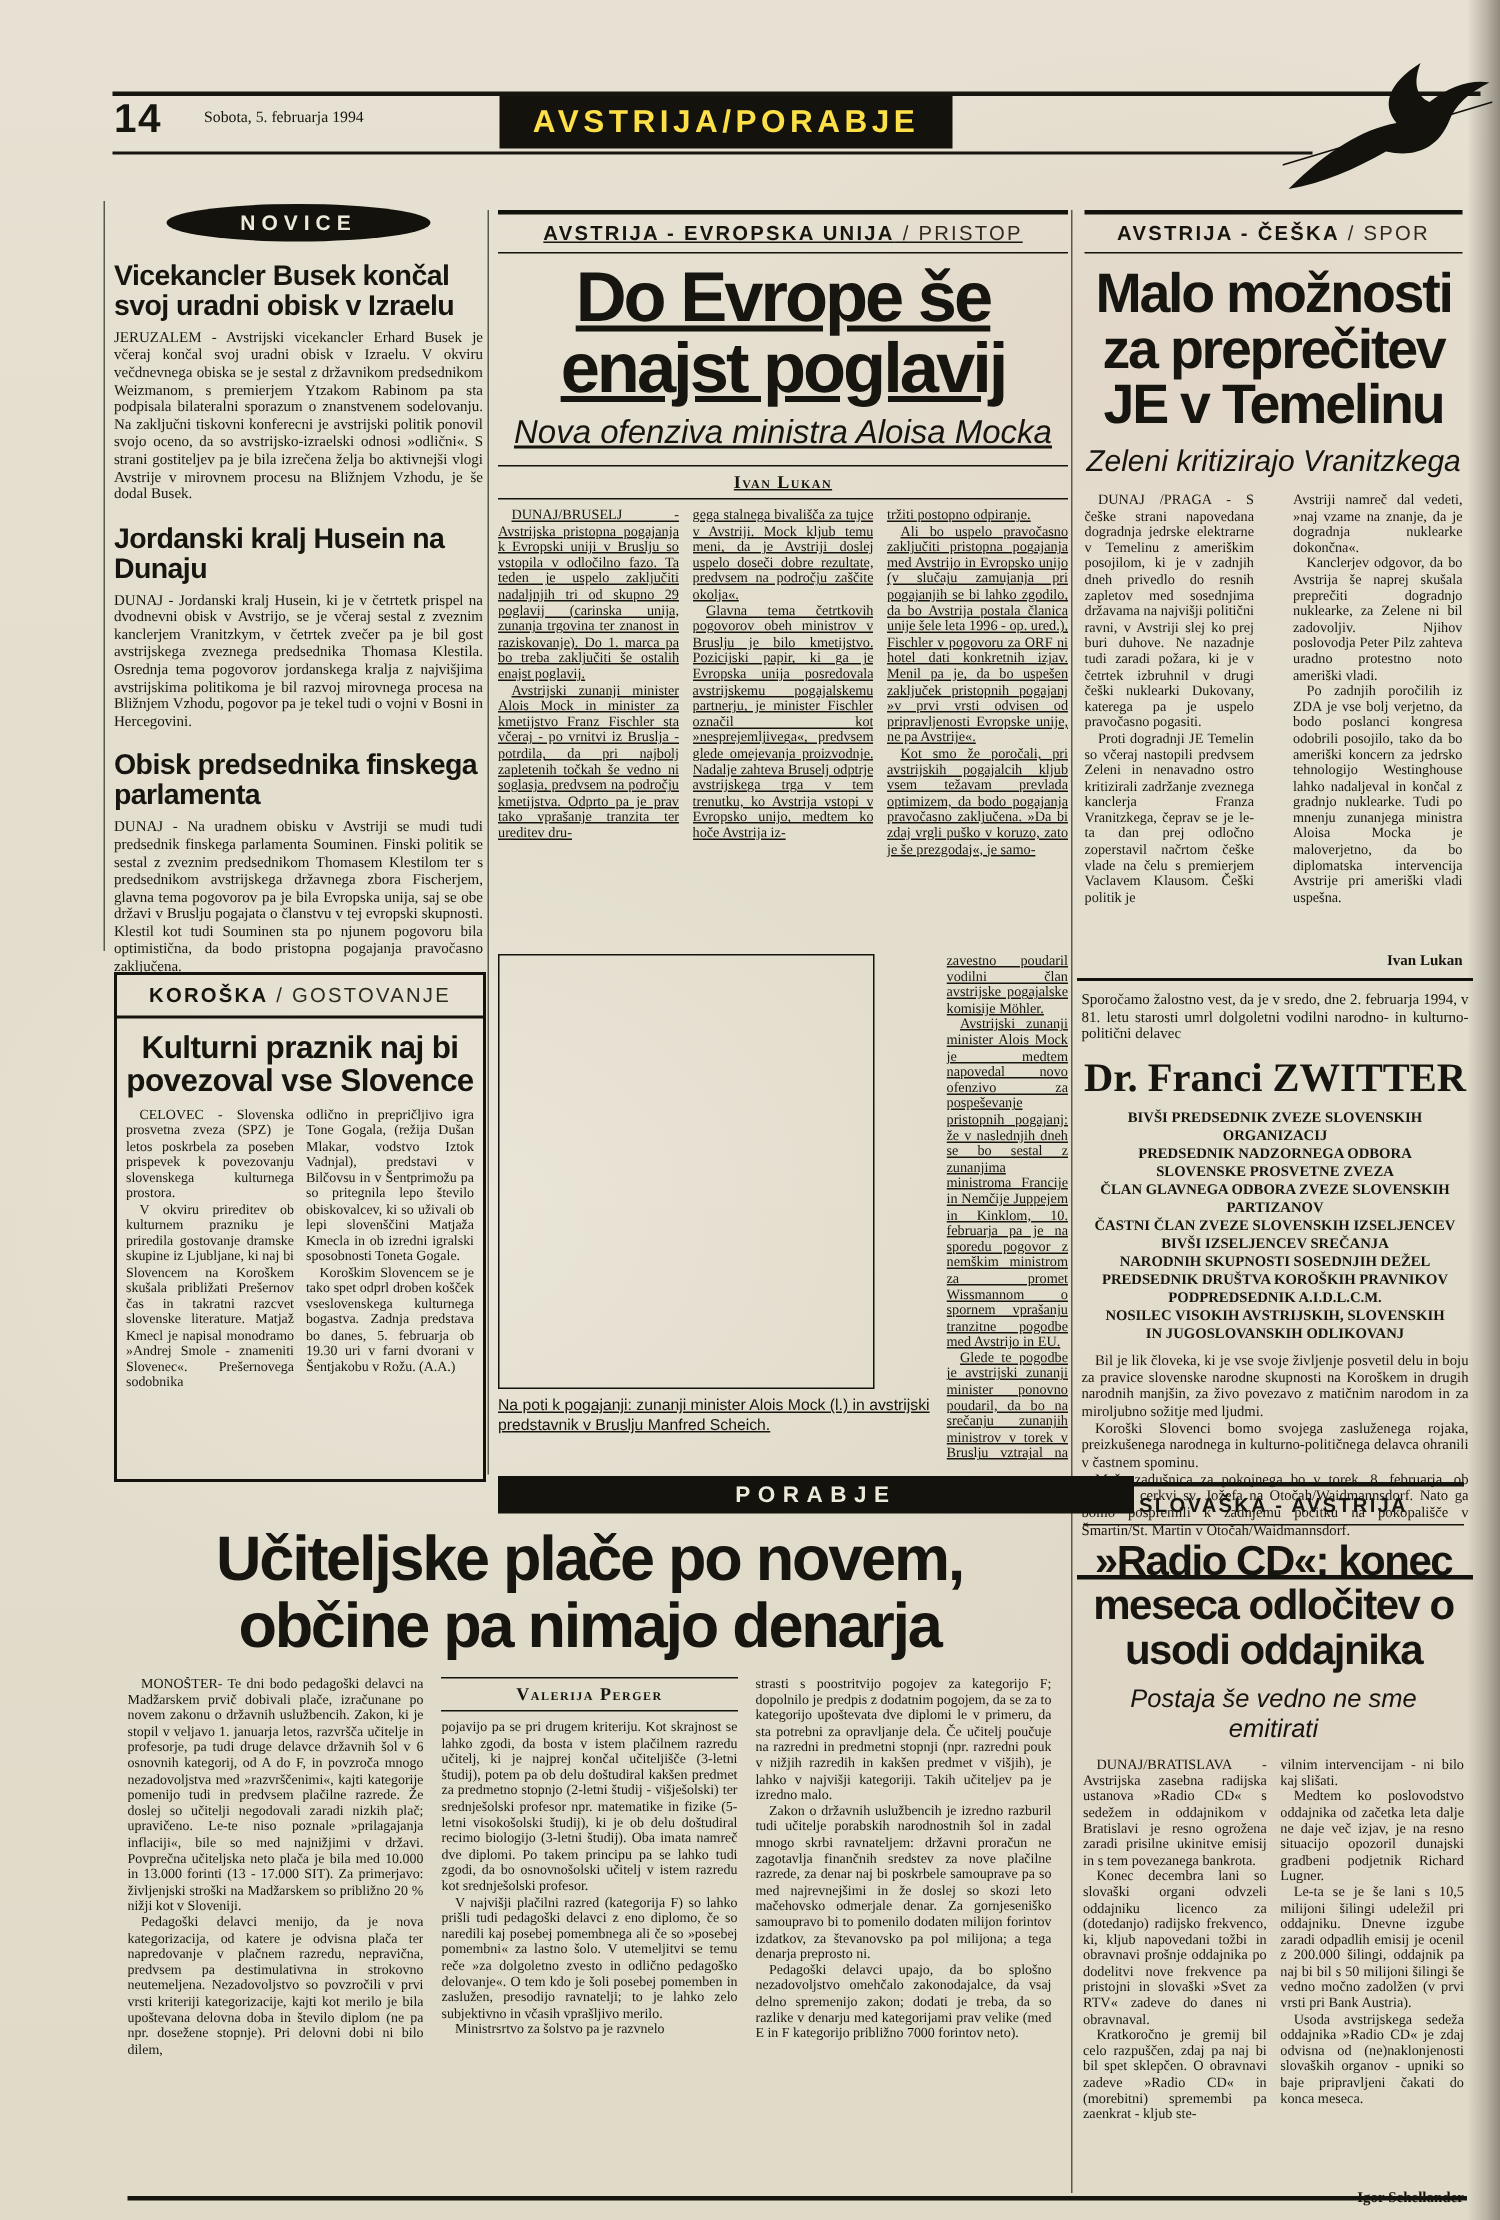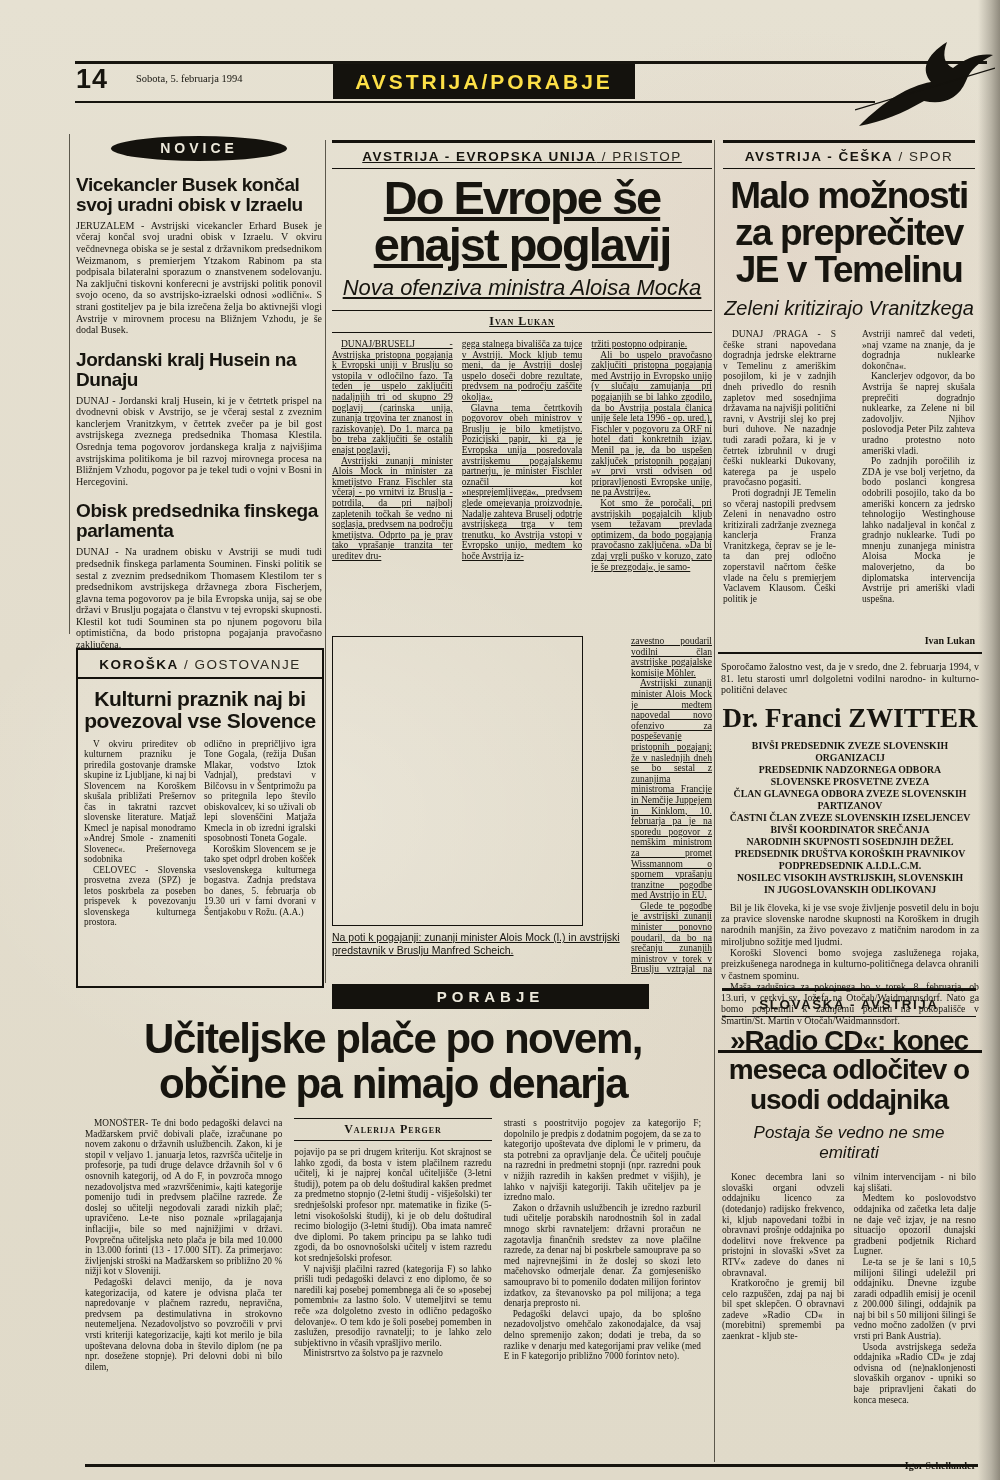--- a/index.html
+++ b/index.html
@@ -104,22 +104,22 @@
     <div class="news-body">DUNAJ - Na uradnem obisku v Avstriji se mudi tudi predsednik finskega parlamenta Souminen. Finski politik se sestal z zveznim predsednikom Thomasem Klestilom ter s predsednikom avstrijskega državnega zbora Fischerjem, glavna tema pogovorov pa je bila Evropska unija, saj se obe državi v Bruslju pogajata o članstvu v tej evropski skupnosti. Klestil kot tudi Souminen sta po njunem pogovoru bila optimistična, da bodo pristopna pogajanja pravočasno zaključena.</div>
   </section>
 
   <section class="abs kbox" style="left:76px;top:648px;width:244px;height:336px;">
     <div class="kicker">
       <b>KOROŠKA</b><span> / GOSTOVANJE</span>
     </div>
     <div class="headline" style="font-size:21px;line-height:1.04;letter-spacing:-.4px;margin:9px 4px 7px;">Kulturni praznik naj bi povezoval vse Slovence</div>
     <div class="cols" style="gap:8px;padding:0 6px;">
       <div class="bodytext" style="flex:1;font-size:9.3px;line-height:10.5px;height:228px;">
+          <p>CELOVEC - Slovenska prosvetna zveza (SPZ) je letos poskrbela za poseben prispevek k povezovanju slovenskega kulturnega prostora.</p>
           <p>V okviru prireditev ob kulturnem prazniku je priredila gostovanje dramske skupine iz Ljubljane, ki naj bi Slovencem na Koroškem skušala približati Prešernov čas in takratni razcvet slovenske literature. Matjaž Kmecl je napisal monodramo »Andrej Smole - znameniti Slovenec«. Prešernovega sodobnika</p>
-          <p>CELOVEC - Slovenska prosvetna zveza (SPZ) je letos poskrbela za poseben prispevek k povezovanju slovenskega kulturnega prostora.</p>
         </div>
       <div class="bodytext cont" style="flex:1;font-size:9.3px;line-height:10.5px;height:228px;">
           <p>odlično in prepričljivo igra Tone Gogala, (režija Dušan Mlakar, vodstvo Iztok Vadnjal), predstavi v Bilčovsu in v Šentprimožu pa so pritegnila lepo število obiskovalcev, ki so uživali ob lepi slovenščini Matjaža Kmecla in ob izredni igralski sposobnosti Toneta Gogale.</p>
           <p>Koroškim Slovencem se je tako spet odprl droben košček vseslovenskega kulturnega bogastva. Zadnja predstava bo danes, 5. februarja ob 19.30 uri v farni dvorani v Šentjakobu v Rožu. (A.A.)</p>
         </div>
     </div>
   </section>
 
   <section class="abs" style="left:332px;top:140px;width:380px;text-decoration:underline;">
     <div class="kicker">
@@ -181,36 +181,36 @@
   <section class="abs obit" style="left:718px;top:652px;width:258px;">
     <div class="obit-intro">Sporočamo žalostno vest, da je v sredo, dne 2. februarja 1994, v 81. letu starosti umrl dolgoletni vodilni narodno- in kulturno-politični delavec</div>
     <div class="obit-name">Dr. Franci ZWITTER</div>
     <div class="obit-titles">
         <p>BIVŠI PREDSEDNIK ZVEZE SLOVENSKIH ORGANIZACIJ</p>
         <p>PREDSEDNIK NADZORNEGA ODBORA</p>
         <p>SLOVENSKE PROSVETNE ZVEZA</p>
         <p>ČLAN GLAVNEGA ODBORA ZVEZE SLOVENSKIH</p>
         <p>PARTIZANOV</p>
         <p>ČASTNI ČLAN ZVEZE SLOVENSKIH IZSELJENCEV</p>
-        <p>BIVŠI KOORDINATOR SREČANJA</p>
+        <p>BIVŠI IZSELJENCEV SREČANJA</p>
         <p>NARODNIH SKUPNOSTI SOSEDNJIH DEŽEL</p>
         <p>PREDSEDNIK DRUŠTVA KOROŠKIH PRAVNIKOV</p>
         <p>PODPREDSEDNIK A.I.D.L.C.M.</p>
         <p>NOSILEC VISOKIH AVSTRIJSKIH, SLOVENSKIH</p>
         <p>IN JUGOSLOVANSKIH ODLIKOVANJ</p>
       </div>
     <div class="obit-paras bodytext">
         <p>Bil je lik človeka, ki je vse svoje življenje posvetil delu in boju za pravice slovenske narodne skupnosti na Koroškem in drugih narodnih manjšin, za živo povezavo z matičnim narodom in za miroljubno sožitje med ljudmi.</p>
         <p>Koroški Slovenci bomo svojega zasluženega rojaka, preizkušenega narodnega in kulturno-političnega delavca ohranili v častnem spominu.</p>
         <p>Maša zadušnica za pokojnega bo v torek, 8. februarja, ob 13.uri, v cerkvi sv. Jožefa na Otočah/Waidmannsdorf. Nato ga bomo pospremili k zadnjemu počitku na pokopališče v Šmartin/St. Martin v Otočah/Waidmannsdorf.</p>
       </div>
   </section>
 
   <section class="abs" style="left:85px;top:984px;width:616px;">
-    <div class="porabje-bar" style="margin-left:247px;width:317px;">PORABJE</div>
+    <div class="porabje-bar" style="margin-left:247px;width:424px;">PORABJE</div>
     <div class="headline" style="font-size:42px;line-height:1.06;letter-spacing:-1.5px;margin-top:8px;">
       <div>Učiteljske plače po novem,</div>
       <div>občine pa nimajo denarja</div>
     </div>
     <div class="cols" style="gap:12px;margin-top:12px;">
       <div class="bodytext" style="flex:1;font-size:9.3px;line-height:10.6px;height:332px;">
           <p>MONOŠTER- Te dni bodo pedagoški delavci na Madžarskem prvič dobivali plače, izračunane po novem zakonu o državnih uslužbencih. Zakon, ki je stopil v veljavo 1. januarja letos, razvršča učitelje in profesorje, pa tudi druge delavce državnih šol v 6 osnovnih kategorij, od A do F, in povzroča mnogo nezadovoljstva med »razvrščenimi«, kajti kategorije pomenijo tudi in predvsem plačilne razrede. Že doslej so učitelji negodovali zaradi nizkih plač; upravičeno. Le-te niso poznale »prilagajanja inflaciji«, bile so med najnižjimi v državi. Povprečna učiteljska neto plača je bila med 10.000 in 13.000 forinti (13 - 17.000 SIT). Za primerjavo: življenjski stroški na Madžarskem so približno 20 % nižji kot v Sloveniji.</p>
           <p>Pedagoški delavci menijo, da je nova kategorizacija, od katere je odvisna plača ter napredovanje v plačnem razredu, nepravična, predvsem pa destimulativna in strokovno neutemeljena. Nezadovoljstvo so povzročili v prvi vrsti kriteriji kategorizacije, kajti kot merilo je bila upoštevana delovna doba in število diplom (ne pa npr. dosežene stopnje). Pri delovni dobi ni bilo dilem,</p>
         </div>
       <div style="flex:1;">
@@ -230,20 +230,21 @@
   </section>
 
   <section class="abs" style="left:722px;top:988px;width:254px;">
     <div class="kicker">
       <b>SLOVAŠKA - AVSTRIJA</b>
     </div>
     <div class="headline" style="font-size:28px;line-height:1.05;letter-spacing:-1px;margin-top:9px;">»Radio CD«: konec meseca odločitev o usodi oddajnika</div>
     <div class="subtitle" style="font-size:17px;margin-top:9px;">Postaja še vedno ne sme emitirati</div>
     <div class="cols" style="gap:9px;margin-top:9px;">
       <div class="bodytext" style="flex:1;font-size:9.5px;line-height:10.6px;height:300px;">
+          <p>DUNAJ/BRATISLAVA - Avstrijska zasebna radijska ustanova »Radio CD« s sedežem in oddajnikom v Bratislavi je resno ogrožena zaradi prisilne ukinitve emisij in s tem povezanega bankrota.</p>
           <p>Konec decembra lani so slovaški organi odvzeli oddajniku licenco za (dotedanjo) radijsko frekvenco, ki, kljub napovedani tožbi in obravnavi prošnje oddajnika po dodelitvi nove frekvence pa pristojni in slovaški »Svet za RTV« zadeve do danes ni obravnaval.</p>
           <p>Kratkoročno je gremij bil celo razpuščen, zdaj pa naj bi bil spet sklepčen. O obravnavi zadeve »Radio CD« in (morebitni) spremembi pa zaenkrat - kljub ste-</p>
         </div>
       <div style="flex:1;">
         <div class="bodytext cont" style="font-size:9.5px;line-height:10.6px;height:288px;">
             <p>vilnim intervencijam - ni bilo kaj slišati.</p>
             <p>Medtem ko poslovodstvo oddajnika od začetka leta dalje ne daje več izjav, je na resno situacijo opozoril dunajski gradbeni podjetnik Richard Lugner.</p>
             <p>Le-ta se je še lani s 10,5 milijoni šilingi udeležil pri oddajniku. Dnevne izgube zaradi odpadlih emisij je ocenil z 200.000 šilingi, oddajnik pa naj bi bil s 50 milijoni šilingi še vedno močno zadolžen (v prvi vrsti pri Bank Austria).</p>
             <p>Usoda avstrijskega sedeža oddajnika »Radio CD« je zdaj odvisna od (ne)naklonjenosti slovaških organov - upniki so baje pripravljeni čakati do konca meseca.</p>
           </div>

